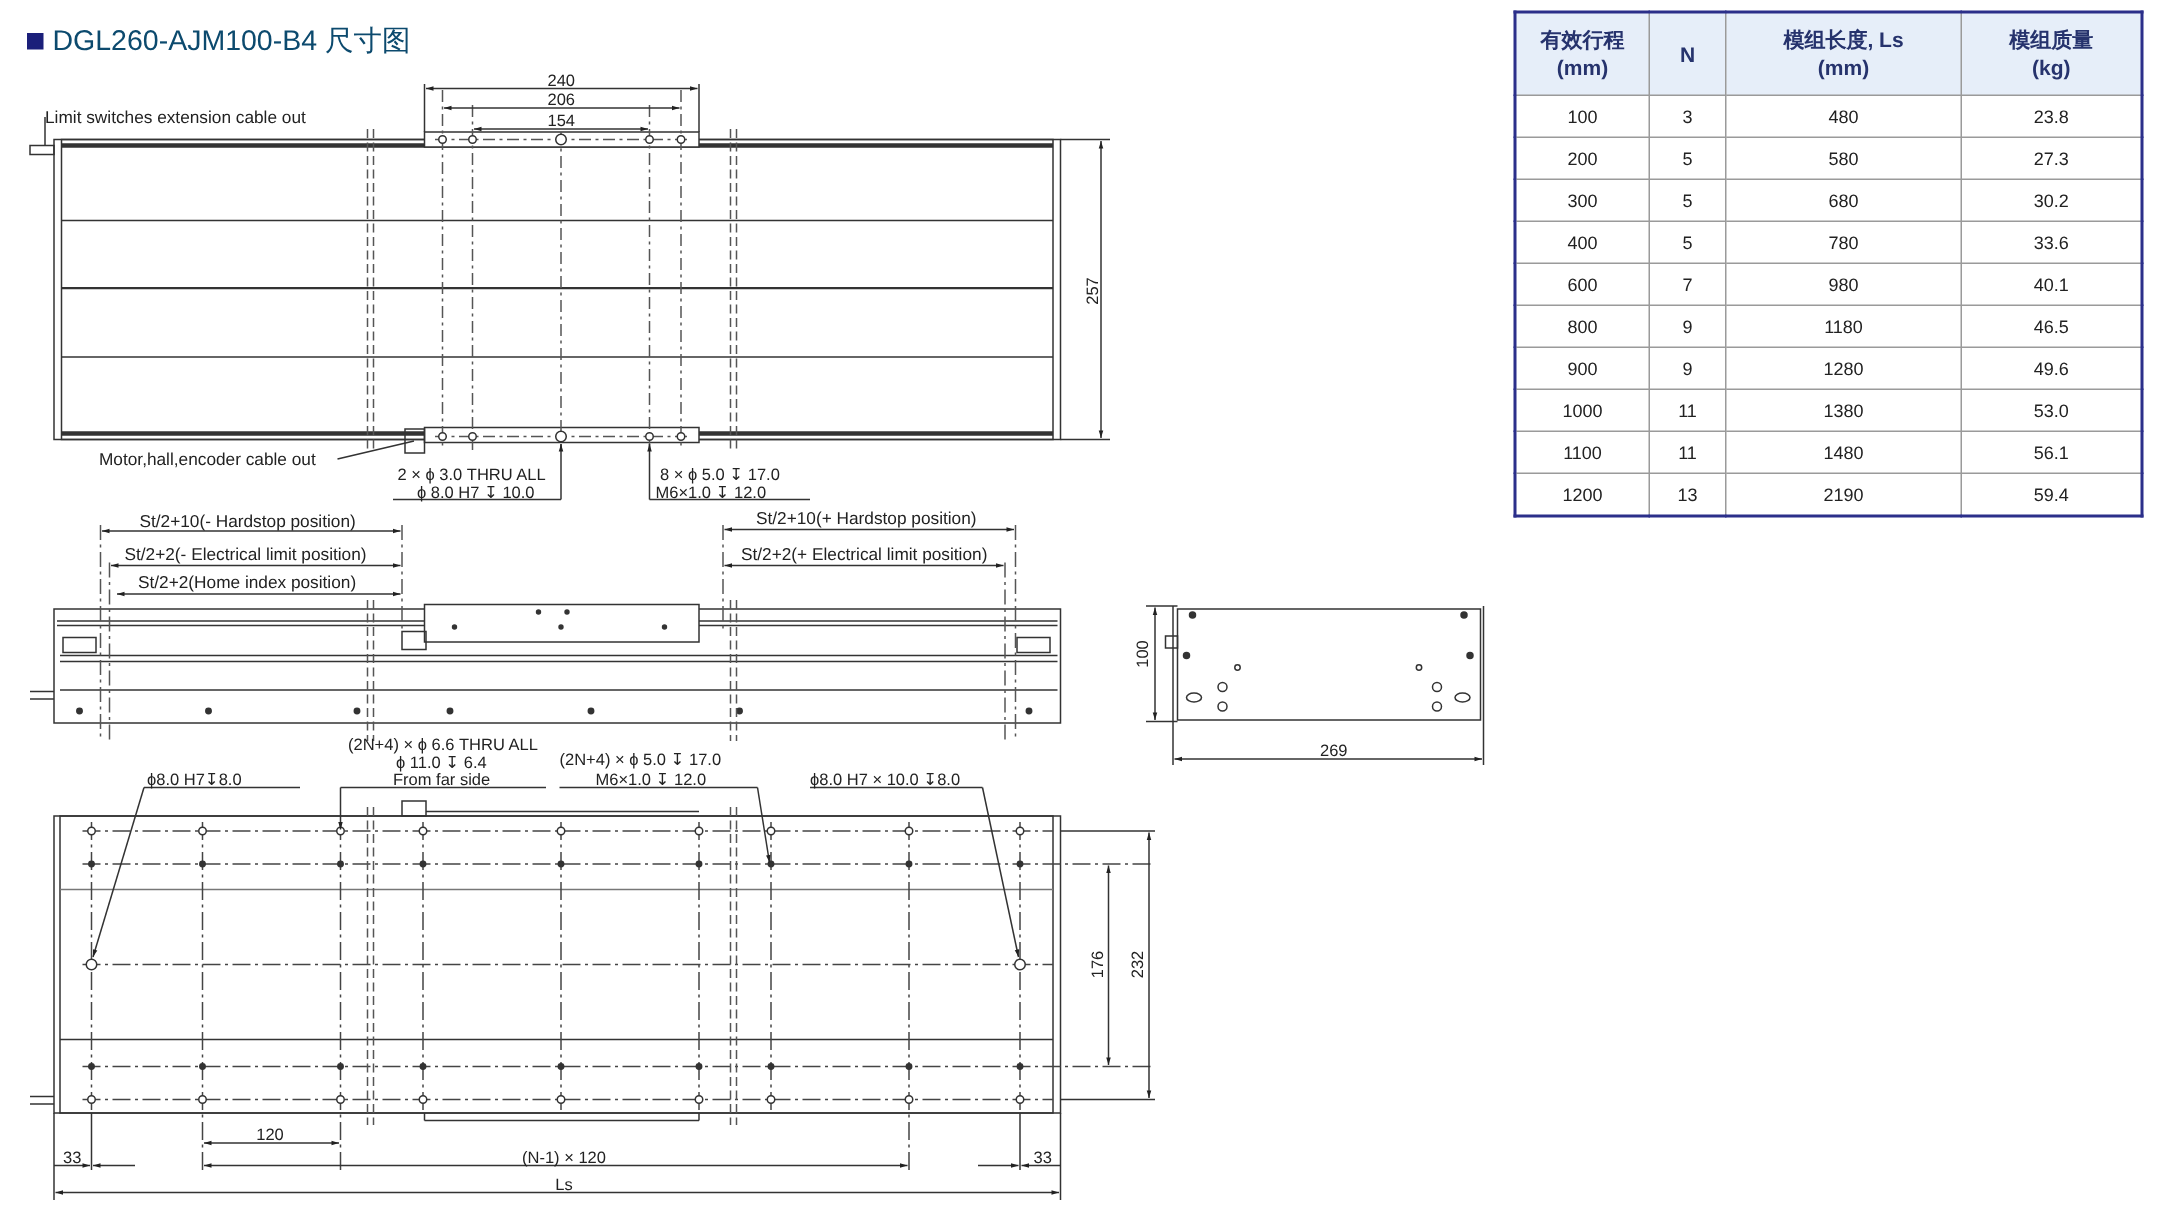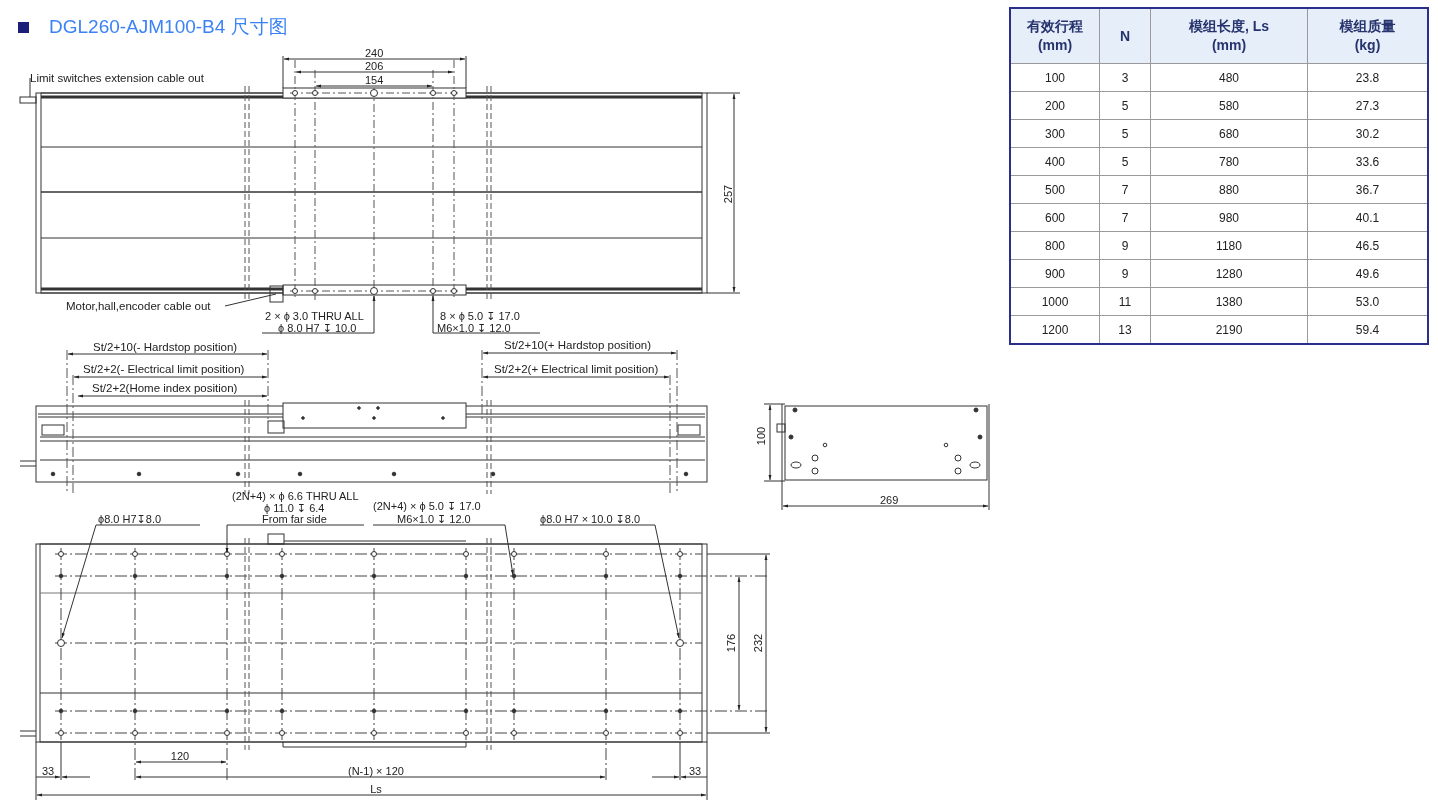--- a/index.html
+++ b/index.html
@@ -1,17 +1,17 @@
 <!DOCTYPE html>
 <html><head>
 <meta charset="utf-8">
 <style>
   html, body { margin:0; padding:0; background:#ffffff; }
   body { width:1438px; height:812px; position:relative; overflow:hidden; font-family:"Liberation Sans", sans-serif; color:#222; }
-  .title { position:absolute; left:18px; top:14px; font-size:19px; color:#3b82f6; display:flex; align-items:center; gap:20px; }
+  .title { position:absolute; left:18px; top:14px; font-size:19px; color:#0c4a6e; display:flex; align-items:center; gap:6px; }
   .title .sq { width:11px; height:11px; background:#1b1f7a; display:inline-block; }
   svg.drawing { position:absolute; left:0; top:0; }
   svg text { font-family:"Liberation Sans", sans-serif; fill:#222; }
   .spec-table { position:absolute; left:1009px; top:7px; width:420px; border-collapse:collapse; border:2px solid #2b2f8a; font-size:12px; }
   .spec-table th { background:#e6eef9; color:#26336d; font-weight:bold; font-size:14px; height:54px; border:1px solid #9a9a9a; text-align:center; line-height:19px; padding:0; }
   .spec-table td { height:27px; border:1px solid #9a9a9a; text-align:center; color:#222; padding:0; }
   .spec-table tr th:first-child, .spec-table tr td:first-child { width:88px; }
   .spec-table tr th:nth-child(2), .spec-table tr td:nth-child(2) { width:50px; }
   .spec-table tr th:nth-child(3), .spec-table tr td:nth-child(3) { width:156px; }
 </style>
@@ -337,26 +337,20 @@
         <td>680</td>
         <td>30.2</td>
       </tr>
     <tr>
         <td>400</td>
         <td>5</td>
         <td>780</td>
         <td>33.6</td>
       </tr>
     <tr>
-        <td>500</td>
-        <td>7</td>
-        <td>880</td>
-        <td>36.7</td>
-      </tr>
-    <tr>
         <td>600</td>
         <td>7</td>
         <td>980</td>
         <td>40.1</td>
       </tr>
     <tr>
         <td>800</td>
         <td>9</td>
         <td>1180</td>
         <td>46.5</td>
@@ -367,19 +361,25 @@
         <td>1280</td>
         <td>49.6</td>
       </tr>
     <tr>
         <td>1000</td>
         <td>11</td>
         <td>1380</td>
         <td>53.0</td>
       </tr>
     <tr>
+        <td>1100</td>
+        <td>11</td>
+        <td>1480</td>
+        <td>56.1</td>
+      </tr>
+    <tr>
         <td>1200</td>
         <td>13</td>
         <td>2190</td>
         <td>59.4</td>
       </tr>
   </tbody>
 </table>
 
 </body></html>

